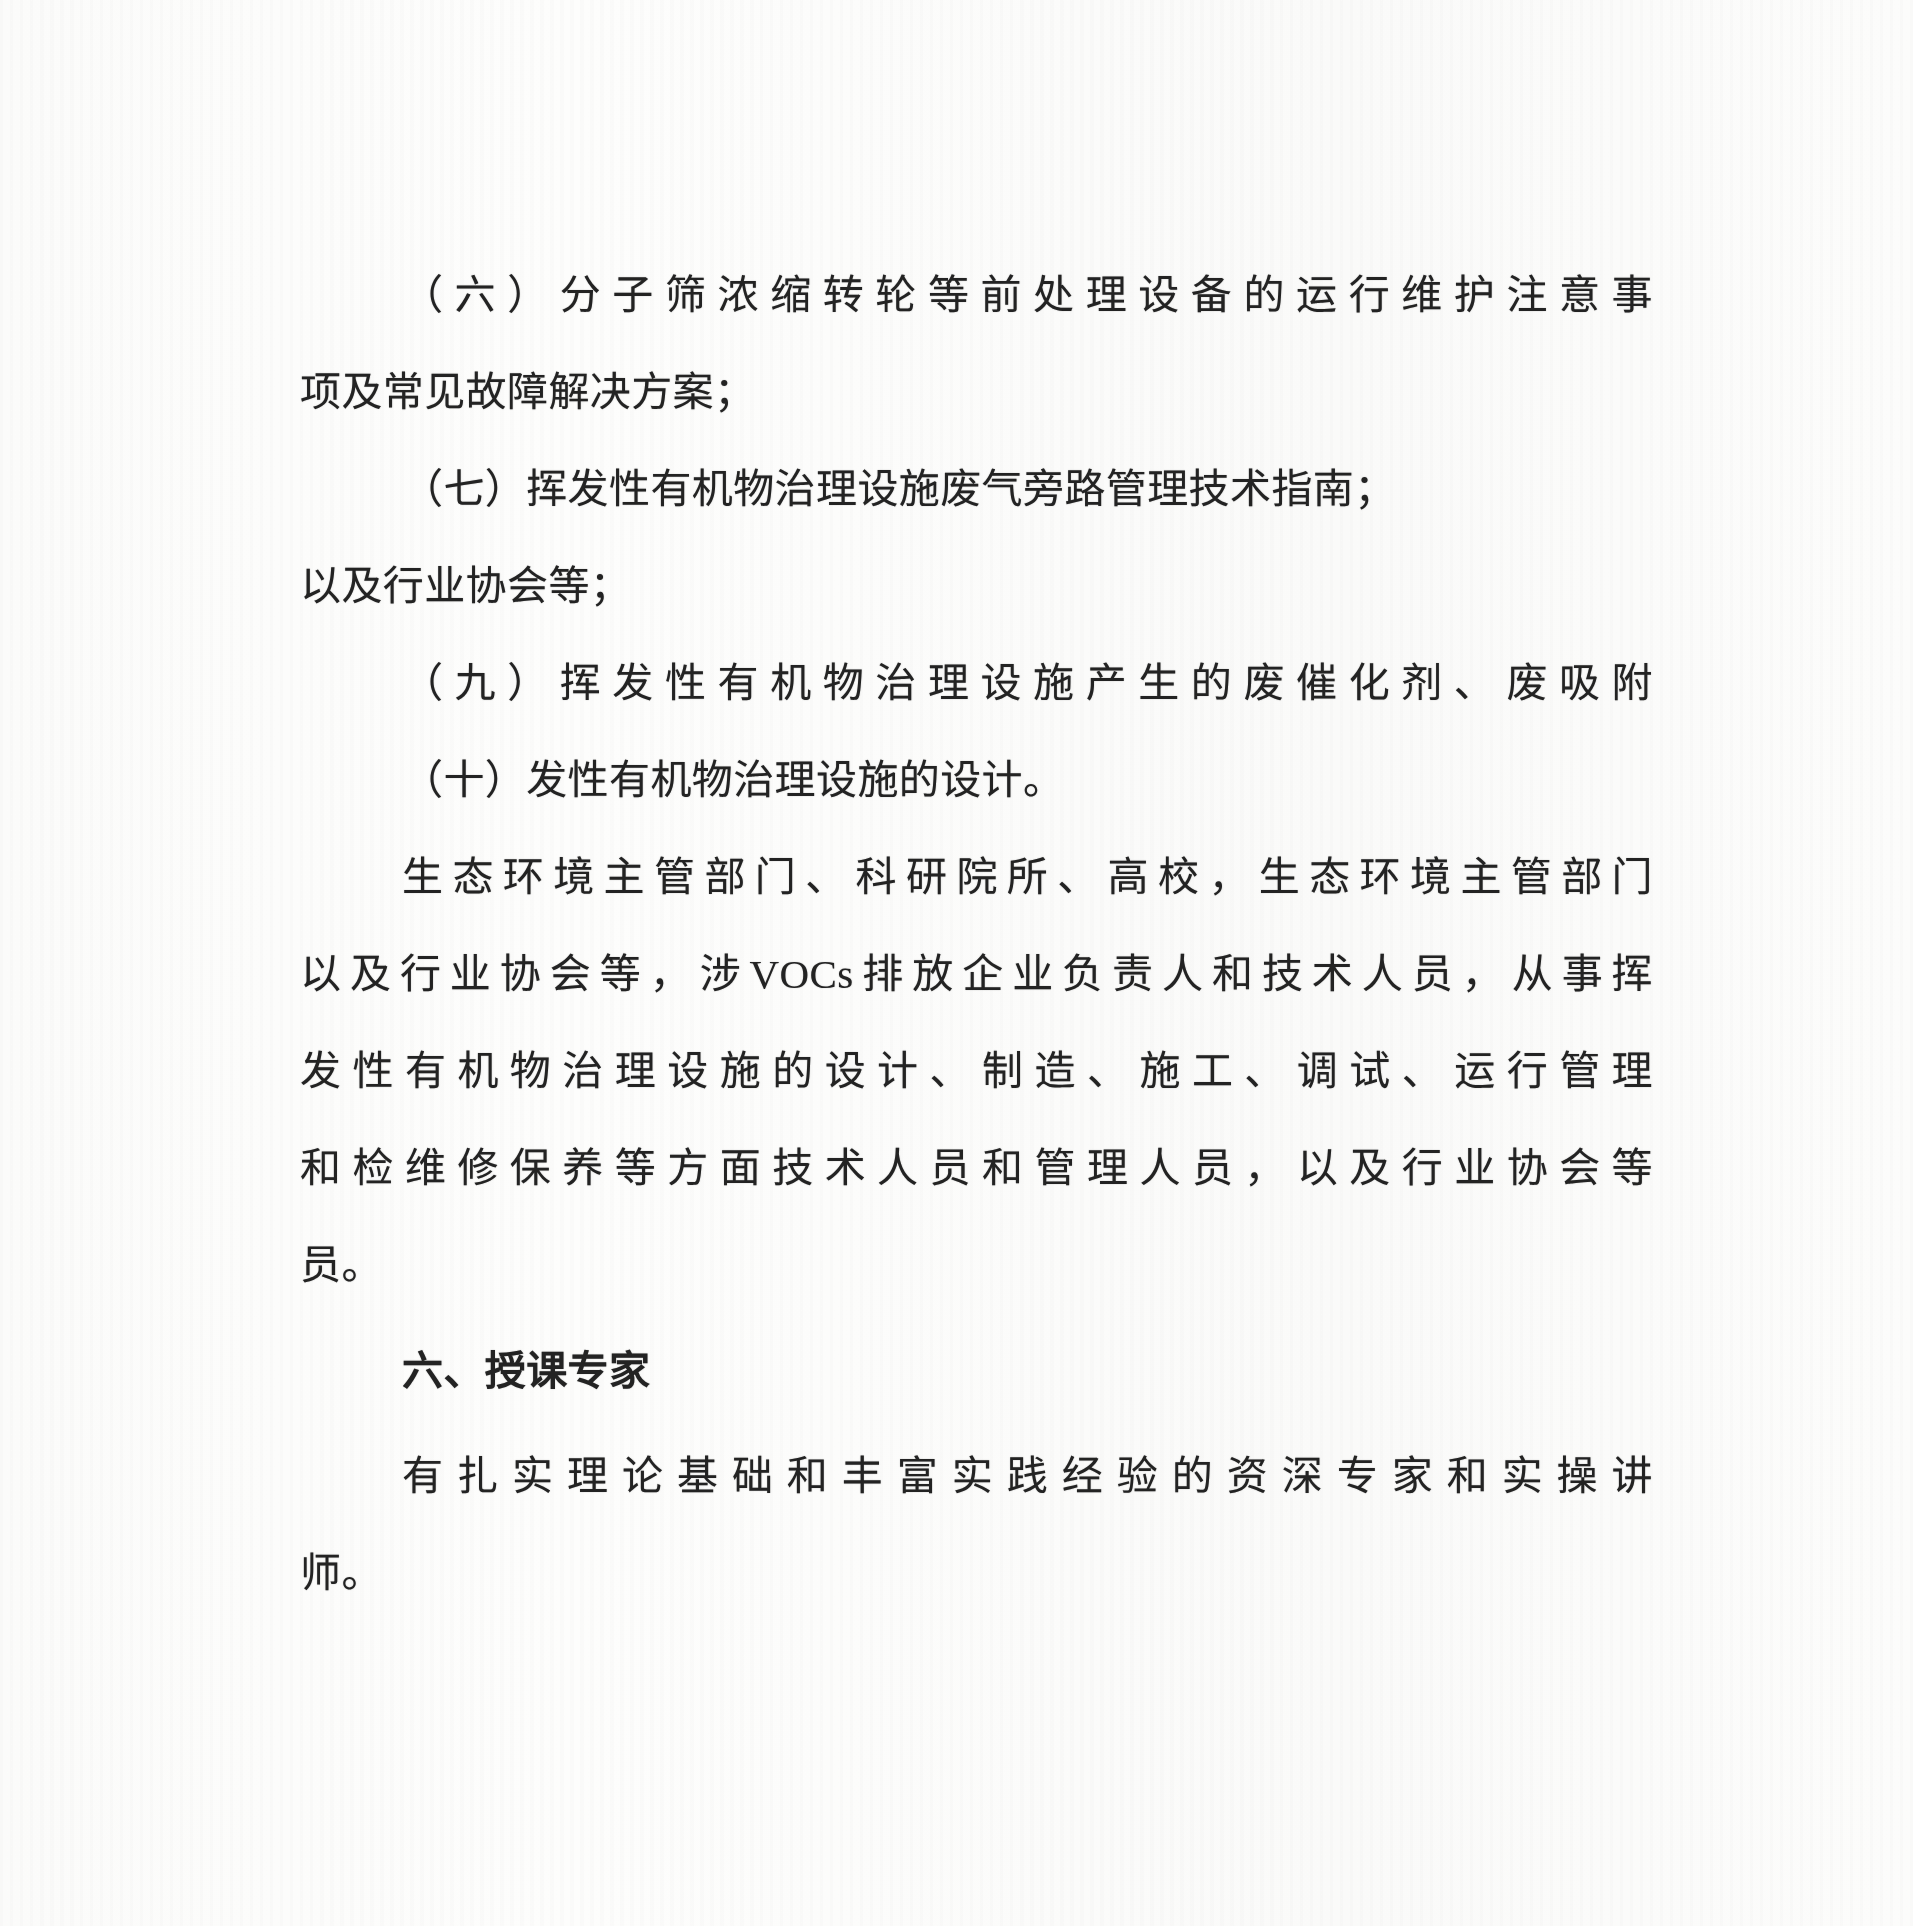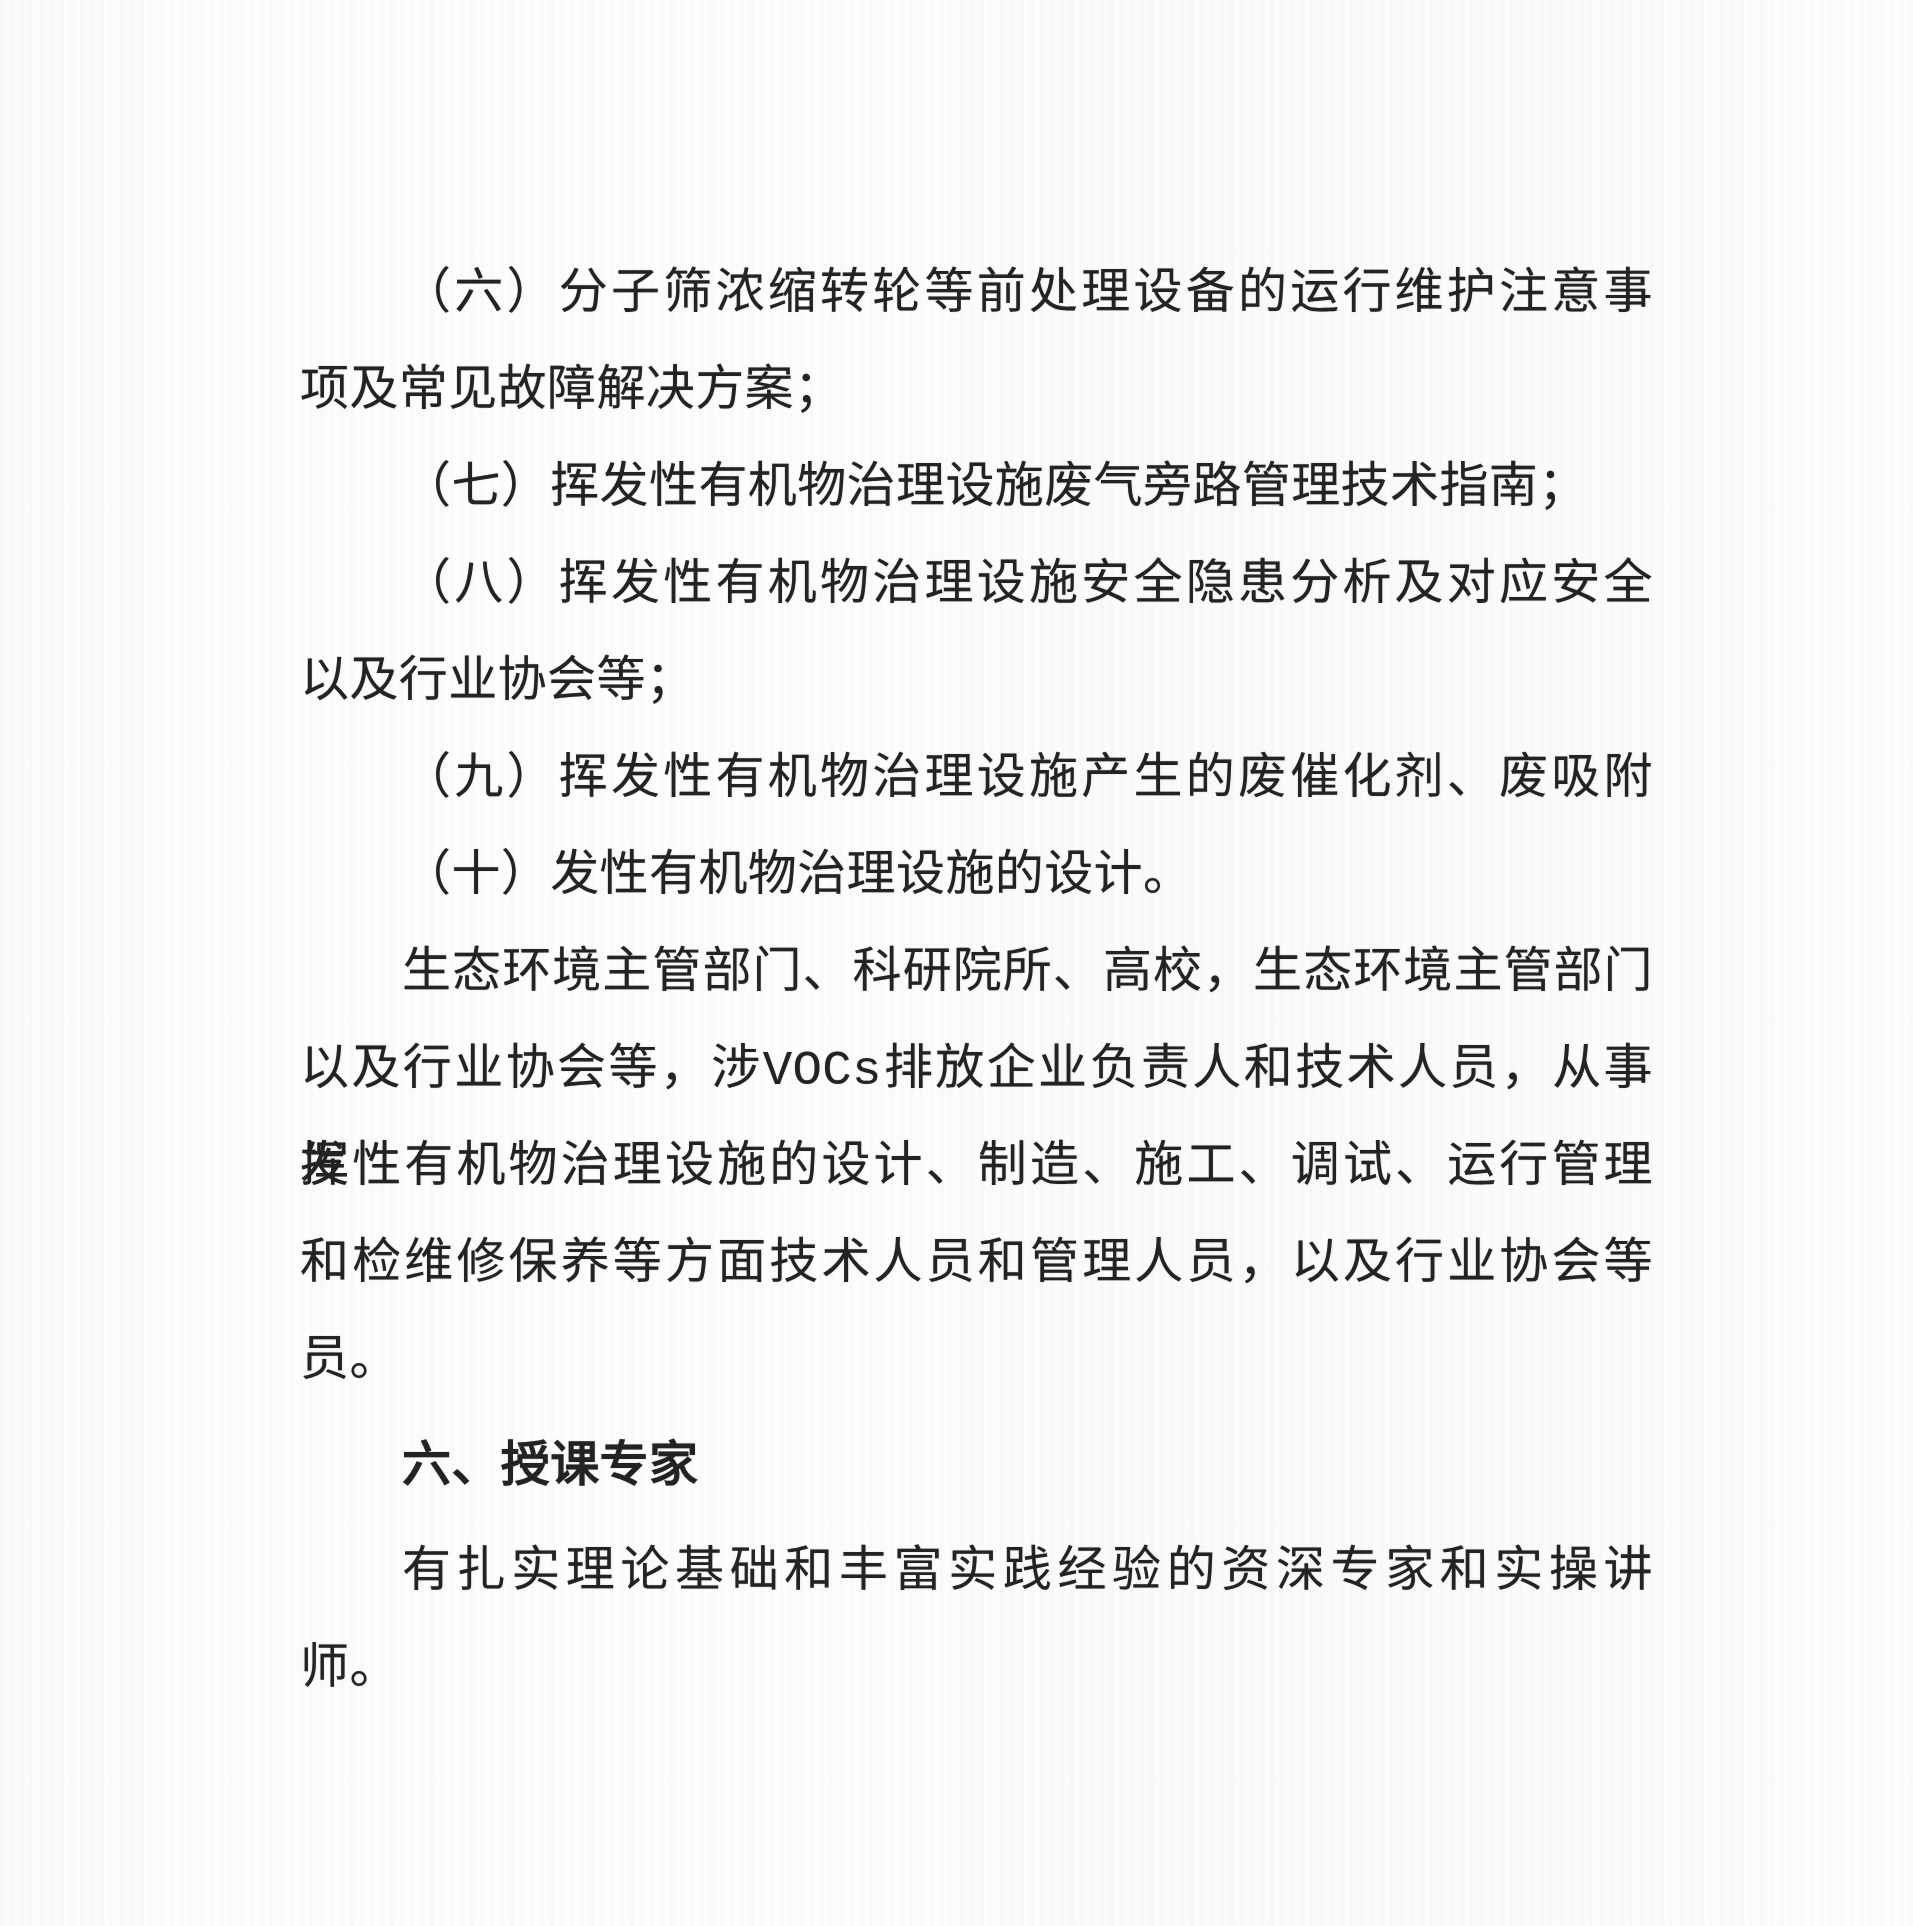--- a/index.html
+++ b/index.html
@@ -22,50 +22,48 @@
   }
   .doc-body {
     position: absolute;
     left: 300px;
     top: 247px;
     width: 1353px;
   }
   .block { margin: 0; }
   .block.heading { margin: 8.5px 0; font-weight: 700; }
   .line {
-    font-size: 49px;
+    font-size: 41px;
     line-height: 97px;
     height: 97px;
     text-align: justify;
     text-align-last: left;
     text-shadow: 0 0 1.2px rgba(40,40,40,0.38);
     letter-spacing: 0.4px;
     white-space: nowrap;
-    font-family: Liberation Mono, monospace;
   }
   .line.fill {
     white-space: normal;
     text-align-last: justify;
   }
   .line.indent { padding-left: 102px; }
 </style>
 </head>
 <body>
 
 <div class="page">
   <main class="doc-body" id="doc-body">
       <div class="block para">
         <div class="line indent fill">（六）分子筛浓缩转轮等前处理设备的运行维护注意事</div>
         <div class="line">项及常见故障解决方案；</div>
       </div>
       <div class="block para">
         <div class="line indent">（七）挥发性有机物治理设施废气旁路管理技术指南；</div>
       </div>
       <div class="block para">
-        <div class="line indent fill">（八）挥发性有机物治理设施安全隐患分析及对应安全</div>
         <div class="line">以及行业协会等；</div>
       </div>
       <div class="block para">
         <div class="line indent fill">（九）挥发性有机物治理设施产生的废催化剂、废吸附</div>
       </div>
       <div class="block para">
         <div class="line indent">（十）发性有机物治理设施的设计。</div>
       </div>
       <div class="block para">
         <div class="line indent fill">生态环境主管部门、科研院所、高校，生态环境主管部门</div>

